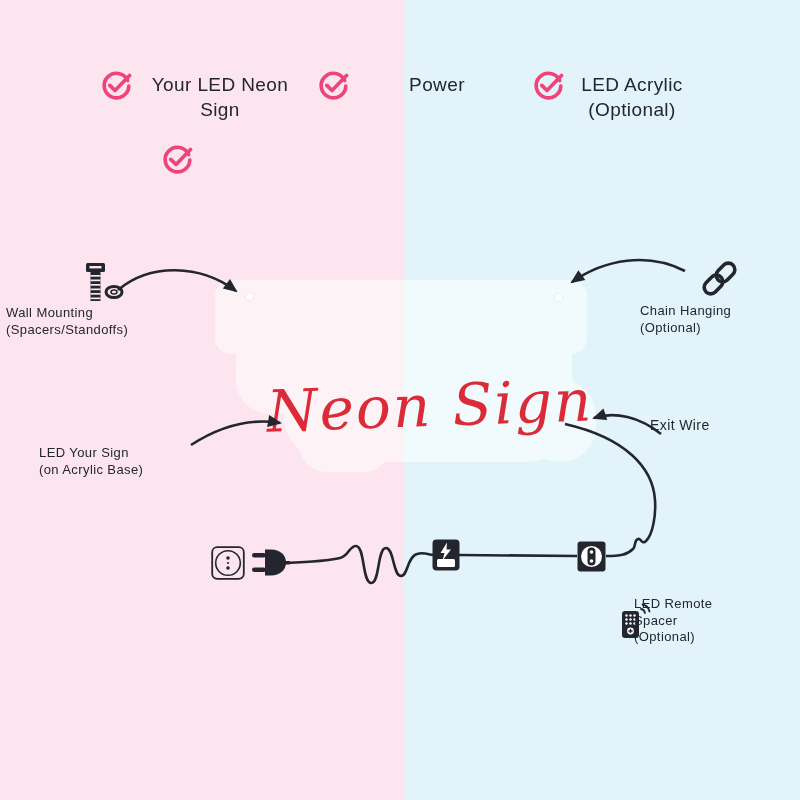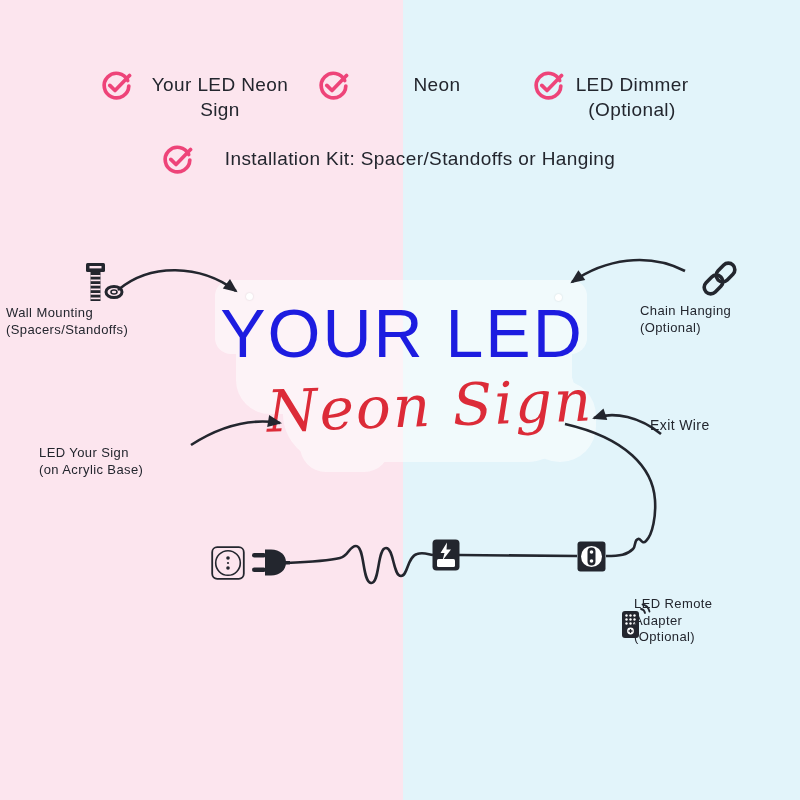--- a/index.html
+++ b/index.html
@@ -43,59 +43,57 @@
 
   <div class="abs check-item" style="left:317px;top:70px;">
     <span class="check-icon">
       <svg viewBox="0 0 26 26" width="32" height="32">
         <path d="M22.5 8.5 A 10 10 0 1 0 23.4 13" fill="none" stroke="#ee4479" stroke-width="3" stroke-linecap="round"></path>
         <path d="M8 12.5 l4.2 4.2 L24 4.5" fill="none" stroke="#ee4479" stroke-width="3" stroke-linecap="round" stroke-linejoin="round"></path>
       </svg>
     </span>
   </div>
   <div class="abs check-text" style="left:347px;top:72px;width:180px;">
-    <div>Neon</div>
+    <div>Power</div>
   </div>
 
   <div class="abs check-item" style="left:532px;top:70px;">
     <span class="check-icon">
       <svg viewBox="0 0 26 26" width="32" height="32">
         <path d="M22.5 8.5 A 10 10 0 1 0 23.4 13" fill="none" stroke="#ee4479" stroke-width="3" stroke-linecap="round"></path>
         <path d="M8 12.5 l4.2 4.2 L24 4.5" fill="none" stroke="#ee4479" stroke-width="3" stroke-linecap="round" stroke-linejoin="round"></path>
       </svg>
     </span>
   </div>
   <div class="abs check-text" style="left:552px;top:72px;width:160px;">
-    <div>LED Dimmer</div>
+    <div>LED Acrylic</div>
     <div>(Optional)</div>
   </div>
 
   <div class="abs check-item" style="left:161px;top:144px;">
     <span class="check-icon">
       <svg viewBox="0 0 26 26" width="32" height="32">
         <path d="M22.5 8.5 A 10 10 0 1 0 23.4 13" fill="none" stroke="#ee4479" stroke-width="3" stroke-linecap="round"></path>
         <path d="M8 12.5 l4.2 4.2 L24 4.5" fill="none" stroke="#ee4479" stroke-width="3" stroke-linecap="round" stroke-linejoin="round"></path>
       </svg>
     </span>
   </div>
   <div class="abs check-text" style="left:200px;top:146px;width:440px;">
-    <div>Installation Kit: Spacer/Standoffs or Hanging</div>
   </div>
 
   <div class="acrylic">
     <div style="left:215px;top:280px;width:372px;height:74px;border-radius:16px;"></div>
     <div style="left:236px;top:296px;width:336px;height:118px;border-radius:34px;"></div>
     <div style="left:283px;top:346px;width:292px;height:116px;border-radius:48px;"></div>
     <div style="left:524px;top:380px;width:72px;height:82px;border-radius:40px;"></div>
     <div style="left:300px;top:420px;width:90px;height:52px;border-radius:26px;"></div>
   </div>
   <div class="hole" style="left:246px;top:293px;"></div>
   <div class="hole" style="left:555px;top:294px;"></div>
 
-  <div class="abs sign-line1" style="left:216px;top:294px;width:372px;">YOUR LED</div>
   <div class="abs sign-line2" style="left:230px;top:372px;width:400px;">Neon Sign</div>
 
   <svg class="abs" style="left:0;top:0;pointer-events:none;" width="800" height="800" viewBox="0 0 800 800">
     <defs>
       <marker id="ah" markerUnits="userSpaceOnUse" markerWidth="16" markerHeight="14" refX="13" refY="7" orient="auto">
         <path d="M1,1 L15,7 L1,13 z" fill="#23262e"></path>
       </marker>
     </defs>
 
     <path d="M118,290 C 150,263 200,264 236,291" fill="none" stroke="#23262e" stroke-width="2.6" marker-end="url(#ah)"></path>
@@ -207,17 +205,17 @@
         <circle cx="8.5" cy="23.5" r="1.2"></circle>
           <circle cx="12.5" cy="23.5" r="1.2"></circle>
           <circle cx="16.5" cy="23.5" r="1.2"></circle>
       </g>
       <circle cx="12.5" cy="31" r="3.4" fill="#ffffff"></circle>
       <path d="M12.5,29 v4 M10.5,31 h4" stroke="#23262e" stroke-width="1.3"></path>
     </svg>
   </span>
   <div class="abs small-label" style="left:634px;top:596px;width:120px;">
     <div>LED Remote</div>
-    <div>Adapter</div>
+    <div>Spacer</div>
     <div>(Optional)</div>
   </div>
 
 </div>
 
 </body></html>

